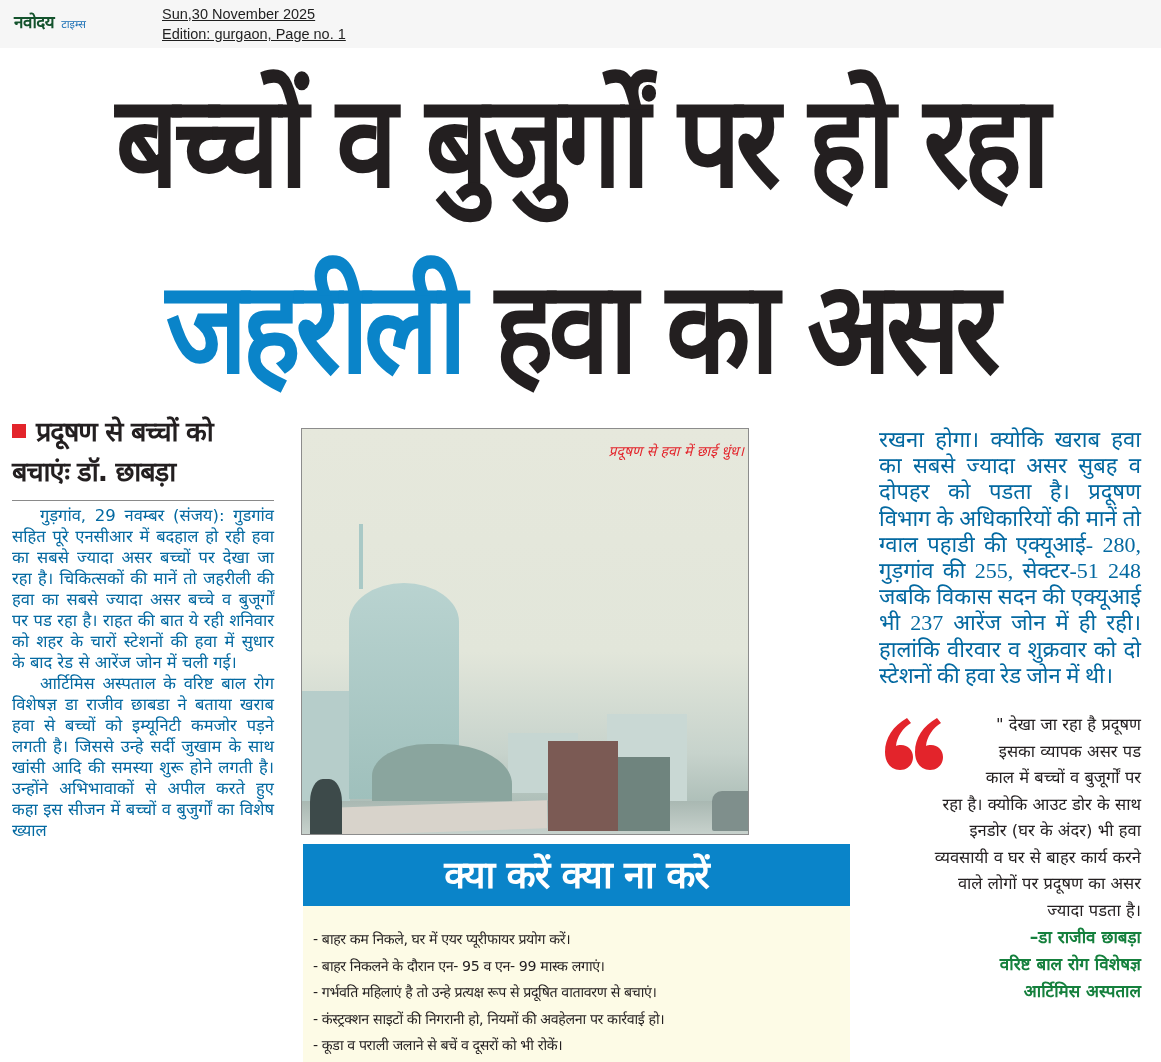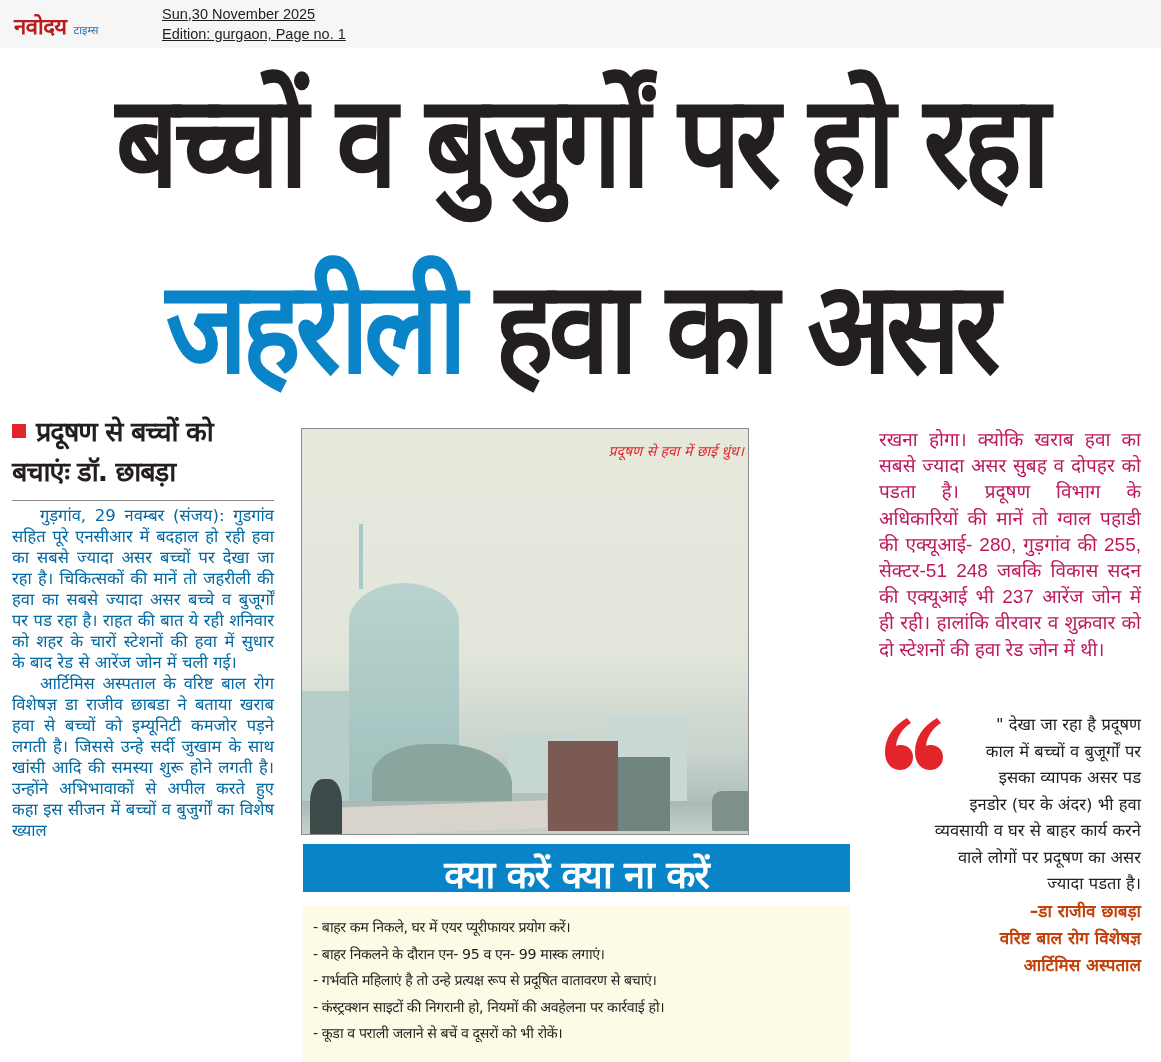--- a/index.html
+++ b/index.html
@@ -2,21 +2,21 @@
 <html><head>
 <meta charset="utf-8">
 <style>
   * { box-sizing: border-box; margin: 0; padding: 0; }
   html, body { width: 1161px; height: 1062px; background: #ffffff; overflow: hidden; }
   body { font-family: "DejaVu Sans", sans-serif; color: #231f20; position: relative; }
 
   
   .topbar { position: absolute; left: 0; top: 0; width: 1161px; height: 48px; background: #f6f6f6; }
   .logo { position: absolute; left: 14px; top: 10px; height: 22px; display: flex; align-items: baseline; }
-  .logo-main { font-family: "DejaVu Sans", sans-serif; font-weight: 700; font-size: 22px; color: #b91c1c; letter-spacing: -0.5px; }
+  .logo-main { font-family: "DejaVu Sans", sans-serif; font-weight: 700; font-size: 17px; color: #14532d; letter-spacing: -0.5px; }
   .logo-sub { font-family: "DejaVu Sans", sans-serif; font-size: 11px; color: #1a6fb5; margin-left: 7px; }
   .meta { position: absolute; left: 162px; top: 4px; font-family: "Liberation Sans", sans-serif; font-size: 14.5px; line-height: 20px; color: #1f1f1f; text-decoration: underline; }
 
   
   .headline { position: absolute; left: 0; top: 52px; width: 1161px; text-align: center; font-family: "DejaVu Sans", sans-serif; font-weight: 700; color: #231f20; }
   .hl1 { position: absolute; left: 0; top: 0; width: 1161px; font-size: 128px; line-height: 180px; letter-spacing: -6px; transform: scaleX(0.86); transform-origin: center; white-space: nowrap; }
   .hl2 { position: absolute; left: 0; top: 196px; width: 1161px; font-size: 128px; line-height: 160px; letter-spacing: -6px; transform: scaleX(0.86); transform-origin: center; white-space: nowrap; }
   .hl2 .blue { color: #0a84c9; }
 
   
@@ -41,32 +41,32 @@
   .barrier { position: absolute; left: 30px; top: 375px; width: 215px; height: 28px; background: #d8d3cb; transform: skewY(-2deg); }
   .truck1 { position: absolute; left: 246px; top: 312px; width: 70px; height: 90px; background: #7b5a54; }
   .truck2 { position: absolute; left: 316px; top: 328px; width: 52px; height: 74px; background: #6f847e; }
   .car1 { position: absolute; left: 410px; top: 362px; width: 58px; height: 40px; background: #7f8f8c; border-radius: 10px 10px 2px 2px; }
   .car2 { position: absolute; left: 468px; top: 370px; width: 28px; height: 32px; background: #7a8784; border-radius: 6px 6px 2px 2px; }
   .pole { position: absolute; left: 502px; top: 178px; width: 4px; height: 220px; background: #9aaba7; }
   .pole-head { position: absolute; left: 490px; top: 195px; width: 26px; height: 50px; background: #8fa19d; }
   .rider { position: absolute; left: 8px; top: 350px; width: 32px; height: 57px; background: #3d4a4a; border-radius: 40% 40% 0 0; }
 
   
-  .dos-header { position: absolute; left: 303px; top: 844px; width: 547px; height: 48px; background: #0a84c9; text-align: center; }
+  .dos-header { position: absolute; left: 303px; top: 844px; width: 547px; height: 62px; background: #0a84c9; text-align: center; }
   .dos-title { font-family: "DejaVu Sans", sans-serif; font-weight: 700; font-size: 38px; line-height: 62px; color: #ffffff; letter-spacing: -1px; }
-  .dos-body { position: absolute; left: 303px; top: 906px; width: 547px; height: 156px; background: #fdfbe6; padding: 8px 10px; }
+  .dos-body { position: absolute; left: 303px; top: 906px; width: 547px; height: 156px; background: #fdfbe6; padding: 20px 10px; }
   .dos-list { list-style: none; font-family: "DejaVu Sans", sans-serif; font-size: 14.2px; line-height: 26.5px; color: #231f20; letter-spacing: -0.4px; white-space: nowrap; }
 
   
   .right-col { position: absolute; left: 879px; top: 427px; width: 262px; }
-  .right-body { font-family: Liberation Sans, sans-serif; font-size: 19px; line-height: 26.2px; color: #be185d; text-align: justify; }
+  .right-body { font-family: Liberation Serif, serif; font-size: 22px; line-height: 26.2px; color: #0369a1; text-align: justify; }
   .quote-block { position: absolute; left: 879px; top: 712px; width: 262px; }
   .quote-icon { position: absolute; left: 0; top: 2px; width: 64px; height: 60px; }
   .quote-text { font-family: "DejaVu Sans", sans-serif; font-size: 16.5px; line-height: 26.5px; color: #231f20; text-align: right; }
-  .quote-attr { font-family: "DejaVu Sans", sans-serif; font-weight: 700; font-size: 17px; line-height: 27px; color: #c2410c; text-align: right; }
+  .quote-attr { font-family: "DejaVu Sans", sans-serif; font-weight: 700; font-size: 17px; line-height: 27px; color: #15803d; text-align: right; }
 </style>
 </head>
 <body>
 
 <div class="topbar">
   <div class="logo">
     <span class="logo-main">नवोदय</span>
     <span class="logo-sub">टाइम्स</span>
   </div>
   <div class="meta">
@@ -128,22 +128,23 @@
   <p class="right-body">रखना होगा। क्योकि खराब हवा का सबसे ज्यादा असर सुबह व दोपहर को पडता है। प्रदूषण विभाग के अधिकारियों की मानें तो ग्वाल पहाडी की एक्यूआई- 280, गुड़गांव की 255, सेक्टर-51 248 जबकि विकास सदन की एक्यूआई भी 237 आरेंज जोन में ही रही। हालांकि वीरवार व शुक्रवार को दो स्टेशनों की हवा रेड जोन में थी।</p>
 </div>
 
 <div class="quote-block">
   <svg class="quote-icon" viewBox="0 0 64 60">
     <path d="M28 4 C14 12 6 24 6 38 C6 50 13 56 21 56 C29 56 34 50 34 43 C34 36 29 31 22 31 C20 31 18 31 17 32 C18 22 24 14 32 9 Z" fill="#e3242b"></path>
     <path d="M58 4 C44 12 36 24 36 38 C36 50 43 56 51 56 C59 56 64 50 64 43 C64 36 59 31 52 31 C50 31 48 31 47 32 C48 22 54 14 62 9 Z" fill="#e3242b"></path>
   </svg>
   <div class="quote-text">
     <div>" देखा जा रहा है प्रदूषण</div>
+    <div>इसका व्यापक असर पड</div>
     <div>काल में बच्चों व बुजूर्गों पर</div>
-    <div>इसका व्यापक असर पड</div>
+    <div>रहा है। क्योकि आउट डोर के साथ</div>
     <div>इनडोर (घर के अंदर) भी हवा</div>
     <div>व्यवसायी व घर से बाहर कार्य करने</div>
     <div>वाले लोगों पर प्रदूषण का असर</div>
     <div>ज्यादा पडता है।</div>
   </div>
   <div class="quote-attr">
     <div>–डा राजीव छाबड़ा</div>
     <div>वरिष्ट बाल रोग विशेषज्ञ</div>
     <div>आर्टिमिस अस्पताल</div>
   </div>

